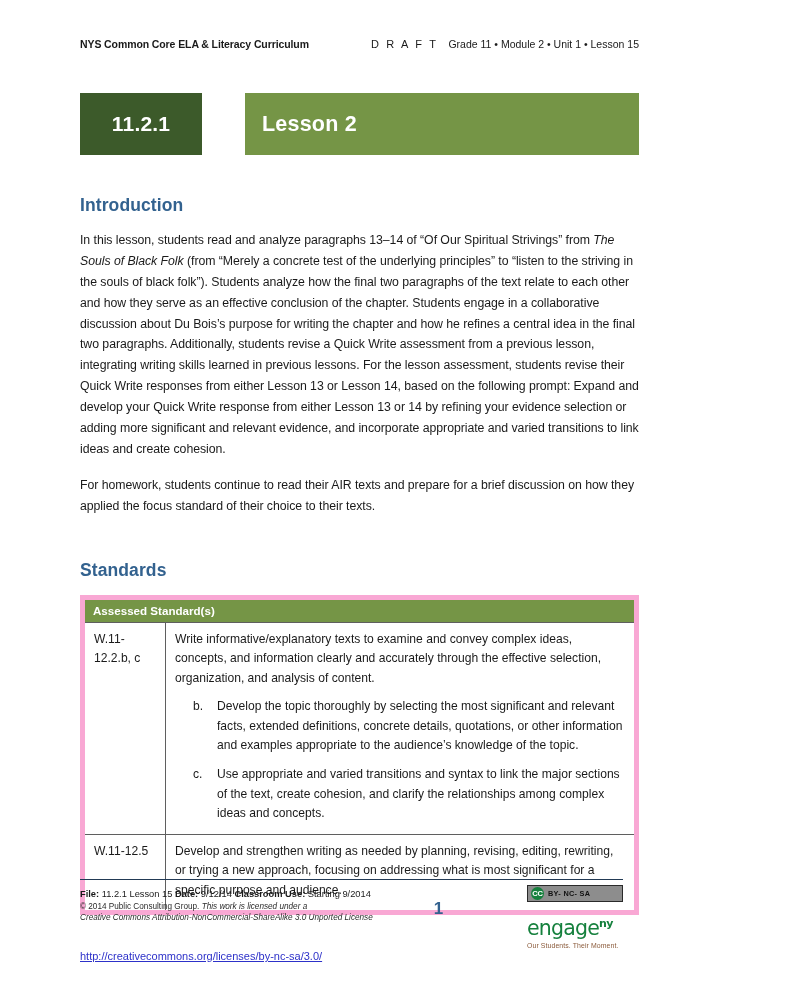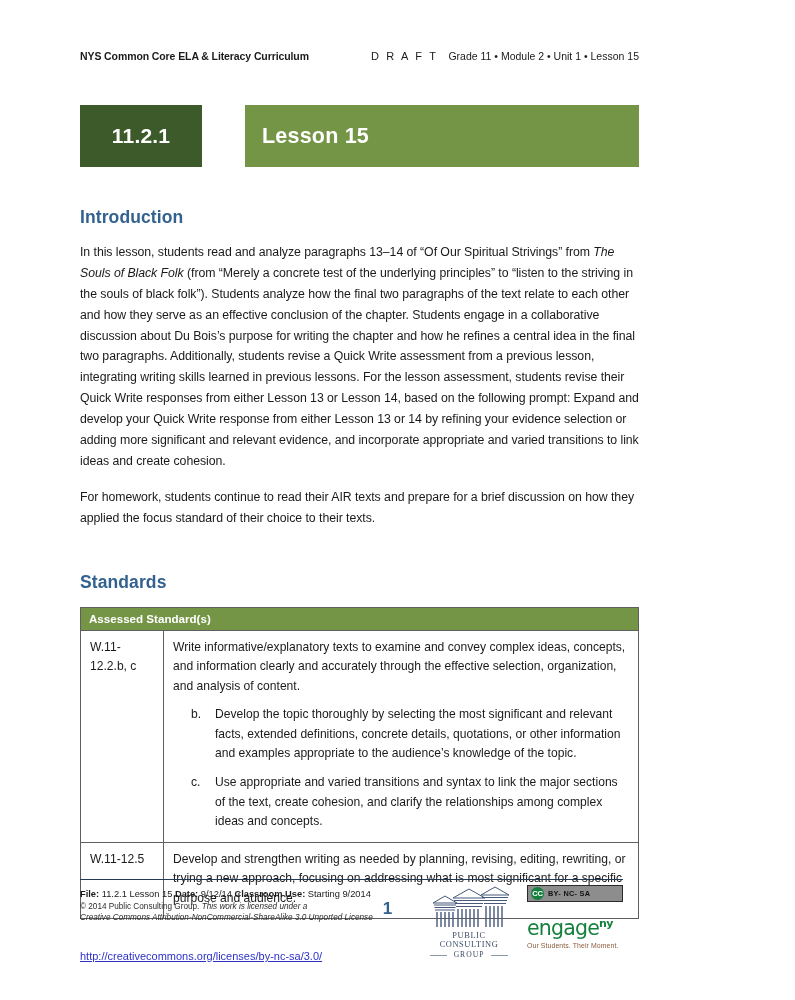--- a/index.html
+++ b/index.html
@@ -7,21 +7,21 @@
     margin: 0; padding: 0;
     background: #ffffff;
   }
   body {
     width: 795px; height: 1000px;
     font-family: "Liberation Sans", sans-serif;
     color: #1a1a1a;
     position: relative;
     overflow: hidden;
   }
-  .page { position: relative; width: 719px; height: 1000px; padding: 17px 80px; }
+  .page { position: relative; width: 719px; height: 1000px; padding: 5px 80px; }
 
   
   .run-head {
     display: flex; align-items: baseline;
     padding-top: 33px;
     font-size: 10.5px;
   }
   .rh-left { font-weight: bold; letter-spacing: -0.1px; white-space: nowrap; }
   .rh-mid {
     flex: 0 0 auto; margin-left: 62px;
@@ -59,21 +59,21 @@
     font-size: 12.3px; line-height: 1.70;
     margin: 0 0 15px 0; text-align: left;
     letter-spacing: -0.05px;
   }
   p.body i { font-style: italic; }
 
   
   table.std {
     width: 100%; border-collapse: collapse;
     margin-top: 10px;
-    border: 1px solid #f9a8d4;
+    border: 5px solid #f9a8d4;
   }
   table.std th.hdr {
     background: #759546; color: #ffffff;
     font-size: 11.6px; font-weight: bold;
     text-align: left; padding: 4px 8px 5px 8px;
     border: 1px solid #5f5f5f;
   }
   table.std td {
     border: 1px solid #5f5f5f;
     vertical-align: top;
@@ -166,21 +166,21 @@
 <div class="page">
 
   <div class="run-head">
     <div class="rh-left">NYS Common Core ELA &amp; Literacy Curriculum</div>
     <div class="rh-mid">D R A F T</div>
     <div class="rh-right">Grade 11 • Module 2 • Unit 1 • Lesson 15</div>
   </div>
 
   <div class="banner">
     <div class="banner-code">11.2.1</div>
-    <div class="banner-title">Lesson 15</div>
+    <div class="banner-title">Lesson 2</div>
   </div>
 
   <h2 class="sect">Introduction</h2>
   <p class="body"><span>In this lesson, students read and analyze paragraphs 13–14 of “Of Our Spiritual Strivings” from </span><i>The Souls of Black Folk</i><span> (from “Merely a concrete test of the underlying principles” to “listen to the striving in the souls of black folk”). Students analyze how the final two paragraphs of the text relate to each other and how they serve as an effective conclusion of the chapter. Students engage in a collaborative discussion about Du Bois’s purpose for writing the chapter and how he refines a central idea in the final two paragraphs. Additionally, students revise a Quick Write assessment from a previous lesson, integrating writing skills learned in previous lessons. For the lesson assessment, students revise their Quick Write responses from either Lesson 13 or Lesson 14, based on the following prompt: Expand and develop your Quick Write response from either Lesson 13 or 14 by refining your evidence selection or adding more significant and relevant evidence, and incorporate appropriate and varied transitions to link ideas and create cohesion.</span></p>
   <p class="body">For homework, students continue to read their AIR texts and prepare for a brief discussion on how they applied the focus standard of their choice to their texts.</p>
 
   <h2 class="sect standards">Standards</h2>
   <table class="std">
     <tbody>
         <tr>
@@ -223,46 +223,20 @@
         </div>
         <div class="l2"><span>© 2014 Public Consulting Group. </span><i>This work is licensed under a</i></div>
         <div class="l3"><i>Creative Commons Attribution-NonCommercial-ShareAlike 3.0 Unported License</i></div>
         <div class="l4">http://creativecommons.org/licenses/by-nc-sa/3.0/</div>
       </div>
 
       <div class="foot-pageno">1</div>
 
       <div class="foot-logos">
 
-        <div class="pcg">
-          <svg width="88" height="46" viewBox="0 0 88 46">
-            <g fill="none" stroke="#46597a" stroke-width="1">
-
-              <path d="M8 18 L20 11 L32 18 Z" fill="#ffffff"></path>
-              <path d="M9 20 h22 M9.5 22.5 h21 M10 25 h20"></path>
-              <g stroke="#46597a" stroke-width="1.4">
-                <path d="M12 27 v15 M16 27 v15 M20 27 v15 M24 27 v15 M28 27 v15"></path>
-              </g>
-
-              <path d="M28 13 L44 4 L60 13 Z" fill="#ffffff"></path>
-              <path d="M29 15.5 h30 M30 18.5 h28 M31 21.5 h26"></path>
-              <g stroke="#46597a" stroke-width="1.4">
-                <path d="M33 24 v18 M37 24 v18 M41 24 v18 M45 24 v18 M49 24 v18 M53 24 v18"></path>
-              </g>
-
-              <path d="M56 10 L70 2 L84 10 Z" fill="#ffffff"></path>
-              <path d="M57 12.5 h26 M58 15.5 h24 M59 18.5 h22"></path>
-              <g stroke="#46597a" stroke-width="1.4">
-                <path d="M61 21 v21 M65 21 v21 M69 21 v21 M73 21 v21 M77 21 v21"></path>
-              </g>
-            </g>
-          </svg>
-          <div class="pcg-t1">PUBLIC CONSULTING</div>
-          <div class="pcg-t2">GROUP</div>
-        </div>
 
         <div class="eny">
           <div class="cc-badge">
             <div class="cc-circle">CC</div>
             <div class="cc-text">BY- NC- SA</div>
           </div>
           <div class="eny-word"><span>engage</span><sup>ny</sup></div>
           <div class="eny-tag">Our Students. Their Moment.</div>
         </div>
 

